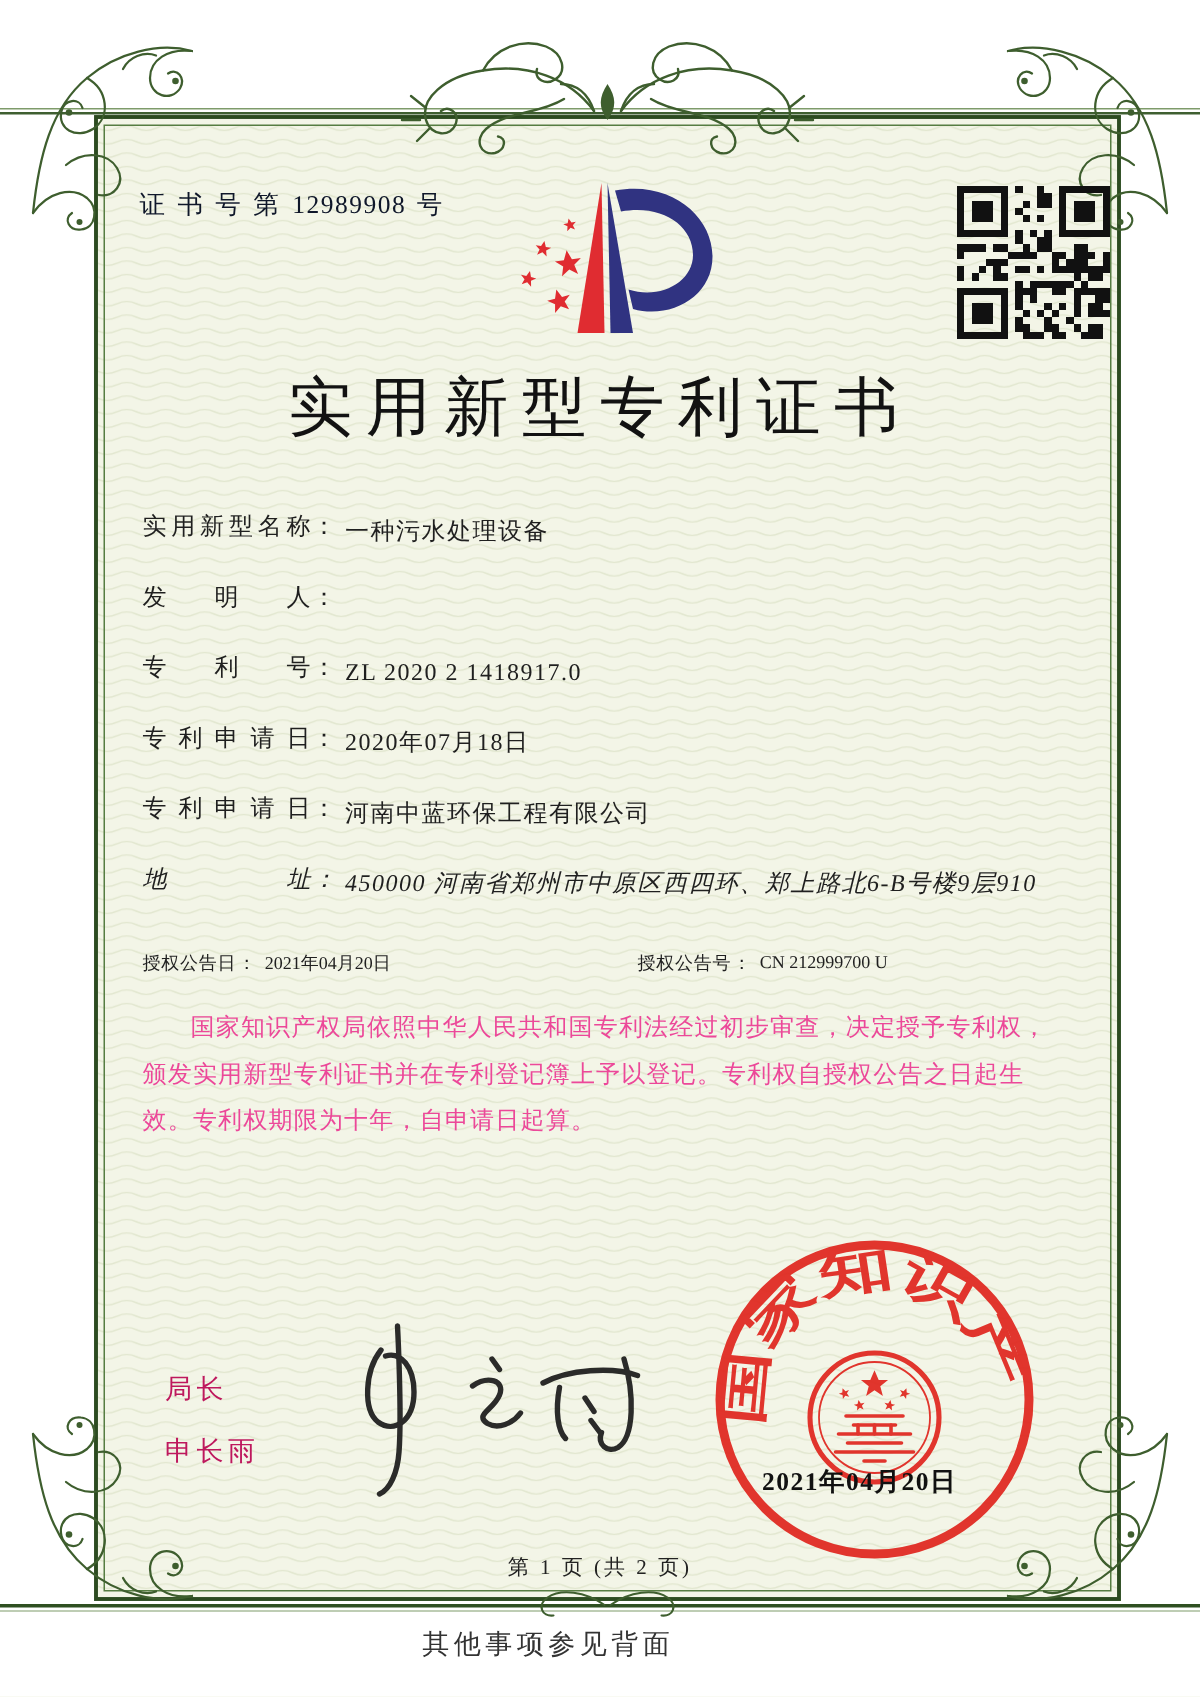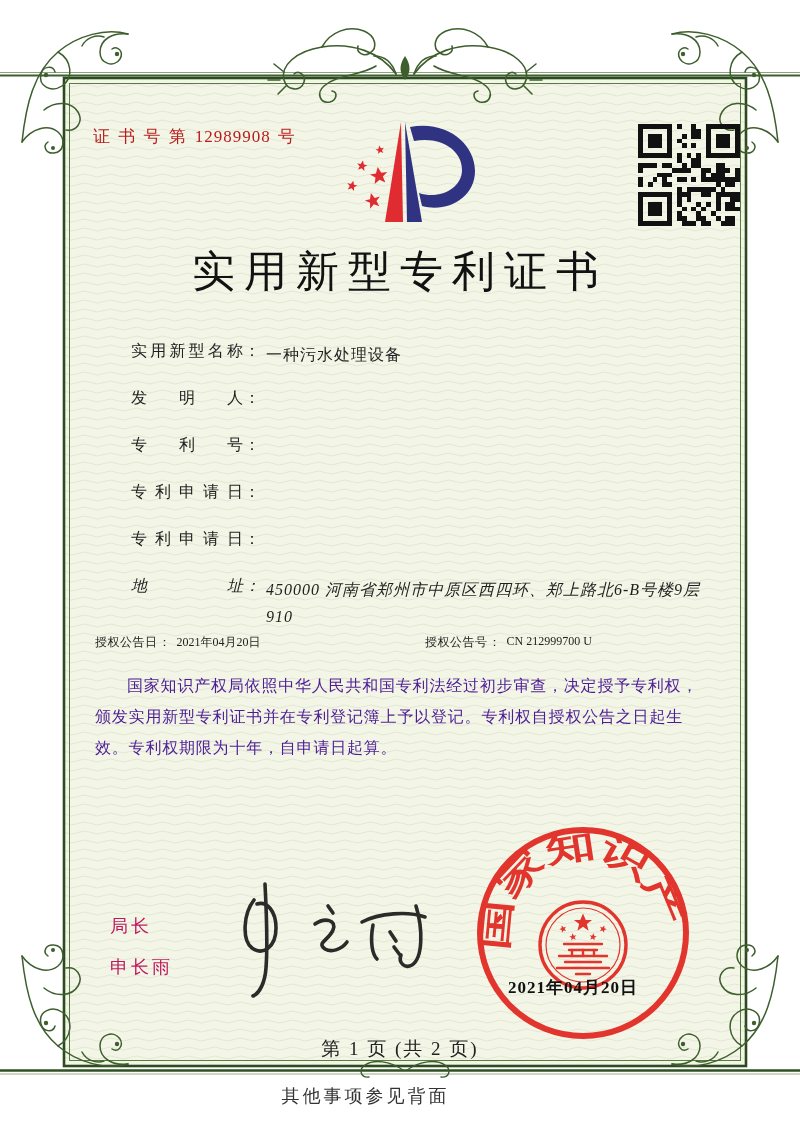--- a/index.html
+++ b/index.html
@@ -5,55 +5,55 @@
   html,body{margin:0;padding:0;}
   body{
     width:800px;height:1131px;background:#ffffff;
     font-family:"Liberation Serif","DejaVu Serif",serif;
     color:#1f1f1f;position:relative;overflow:hidden;
   }
   .page{position:absolute;inset:0;width:800px;height:1131px;}
   svg.deco{position:absolute;left:0;top:0;z-index:0;}
   .layer{position:absolute;z-index:2;}
 
-  .cert-no{left:93px;top:125px;font-size:17px;letter-spacing:2px;color:#b91c1c;}
+  .cert-no{left:93px;top:125px;font-size:17px;letter-spacing:2px;color:#0f172a;}
   .cert-no span{margin-right:7px;}
   .cert-no .num{letter-spacing:1px;}
 
   .logo{left:325px;top:110px;width:160px;height:122px;}
   .qr{left:638px;top:124px;width:102px;height:102px;}
 
   .title{left:0;top:243px;width:800px;text-align:center;
     font-size:43px;font-weight:normal;letter-spacing:9px;color:#121212;}
 
   .fields{left:95px;top:341px;width:618px;}
   .f-row{display:flex;align-items:flex-start;height:47px;font-size:16px;}
   .f-row.addr{height:58px;font-style:italic;}
   .f-label{display:inline-block;width:112px;text-align:justify;text-align-last:justify;
-    flex:0 0 112px;letter-spacing:0;margin-left:36px;}
+    flex:0 0 112px;letter-spacing:0;}
   .f-colon{margin:0 6px 0 1px;}
   .f-value{flex:1;letter-spacing:1px;line-height:27px;}
   .grant-row{display:flex;font-size:12px;}
   .grant-pair{display:flex;}
   .grant-pair.first{width:330px;flex:0 0 330px;}
   .g-label{letter-spacing:0.5px;}
 
   .paras{left:95px;top:670px;width:616px;font-size:16px;line-height:31px;
-    letter-spacing:0.8px;color:#4c1d95;}
+    letter-spacing:0.8px;color:#ec4899;}
   .paras p{margin:0;text-indent:2em;}
 
   .signer{left:110px;top:914px;font-size:18px;letter-spacing:3px;color:#be185d;}
   .signer .s-name{margin-top:17px;}
   .signature{left:212px;top:866px;width:232px;height:132px;}
 
   .seal{left:472px;top:822px;width:222px;height:222px;opacity:0.93;z-index:2;}
   .seal-date{left:462px;top:976px;width:222px;text-align:center;font-size:17px;
     font-weight:bold;letter-spacing:1px;color:#111;z-index:3;}
 
-  .page-num{left:0;top:1036px;width:800px;text-align:center;font-size:19px;
+  .page-num{left:0;top:1036px;width:800px;text-align:center;font-size:14px;
     letter-spacing:2px;color:#222;}
   .back-note{left:0;top:1084px;width:731px;text-align:center;font-size:18px;
     letter-spacing:3px;color:#333;}
 </style>
 </head>
 <body>
 
 <div class="page">
 
   <svg class="deco" width="800" height="1131" viewBox="0 0 800 1131">
@@ -361,28 +361,31 @@
         <span class="f-colon">：</span>
       <span class="f-value">一种污水处理设备</span>
     </div>
     <div class="f-row">
       <span class="f-label">发明人</span>
         <span class="f-colon">：</span>
     </div>
     <div class="f-row">
       <span class="f-label">专利号</span>
         <span class="f-colon">：</span>
+      <span class="f-value">ZL 2020 2 1418917.0</span>
     </div>
     <div class="f-row">
       <span class="f-label">专利申请日</span>
         <span class="f-colon">：</span>
+      <span class="f-value">2020年07月18日</span>
     </div>
     <div class="f-row">
       <span class="f-label">专利申请日</span>
         <span class="f-colon">：</span>
+      <span class="f-value">河南中蓝环保工程有限公司</span>
     </div>
     <div class="f-row addr">
       <span class="f-label">地址</span>
         <span class="f-colon">：</span>
       <span class="f-value">450000 河南省郑州市中原区西四环、郑上路北6-B号楼9层910</span>
     </div>
     <div class="grant-row">
       <div class="grant-pair first">
         <span class="g-label">授权公告日</span>
           <span class="f-colon">：</span>

